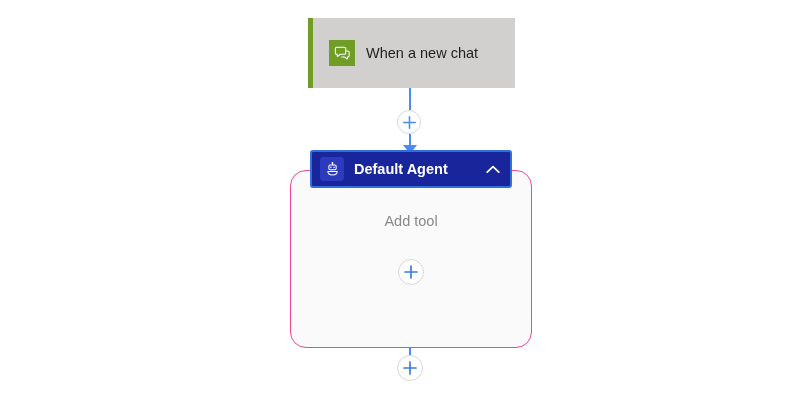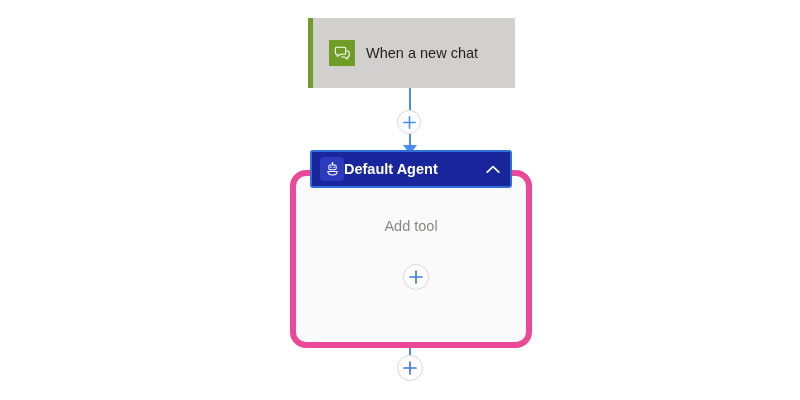--- a/index.html
+++ b/index.html
@@ -105,21 +105,21 @@
   .plus-bottom    { left: 397px; top: 355px; width: 26px; height: 26px; }
 
   
   .agent-container {
     position: absolute;
     left: 290px;
     top: 170px;
     width: 242px;
     height: 178px;
     background: #fafafa;
-    border: 6px solid #ec4899;
+    border: 1px solid #ec4899;
     border-radius: 16px;
     box-sizing: border-box;
     padding-left: 27px;
   }
   .add-tool-label {
     position: absolute;
     left: 0;
     right: 0;
     top: 42px;
     text-align: center;
@@ -148,20 +148,21 @@
     height: 24px;
     margin-left: 8px;
     background: #2c3bbd;
     border-radius: 4px;
     display: flex;
     align-items: center;
     justify-content: center;
     flex: none;
   }
   .agent-title {
+    margin-left: 10px;
     font-size: 14.5px;
     font-weight: bold;
     color: #ffffff;
     font-family: "Liberation Sans", sans-serif;
     flex: 1;
   }
   .agent-chevron {
     margin-right: 10px;
     display: flex;
     align-items: center;

